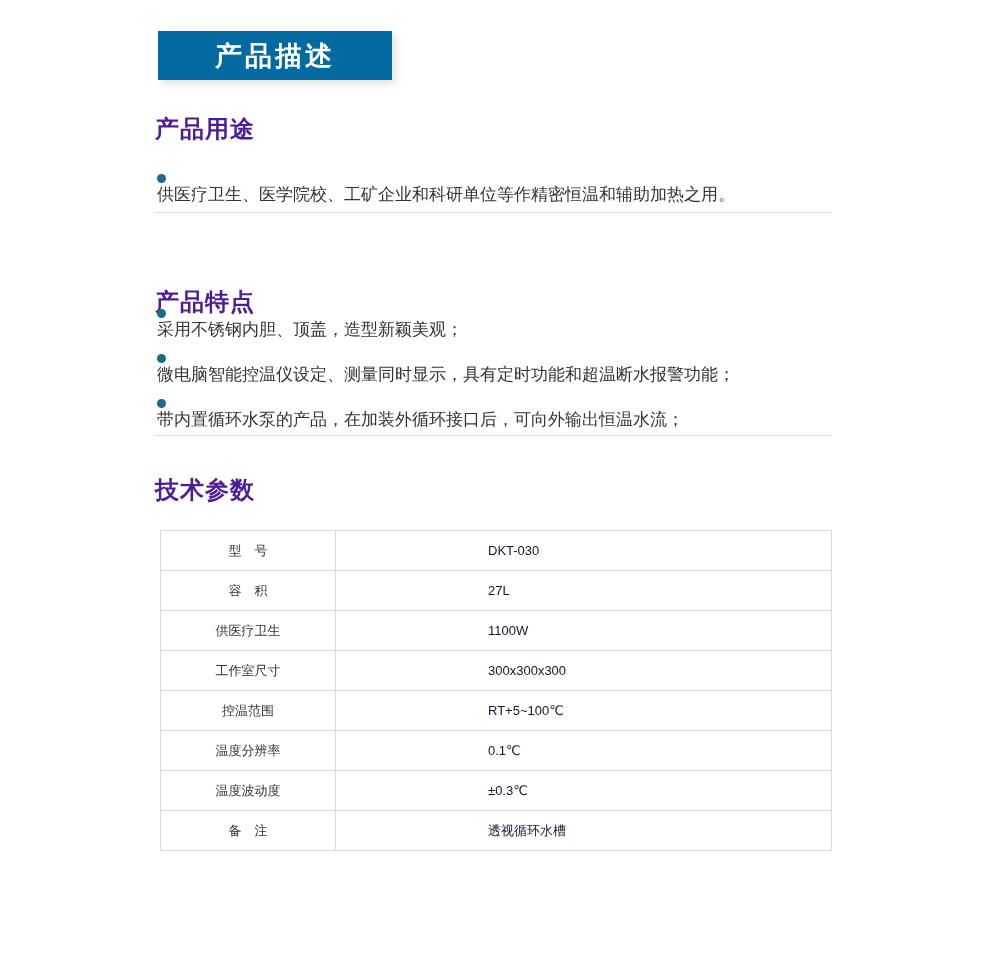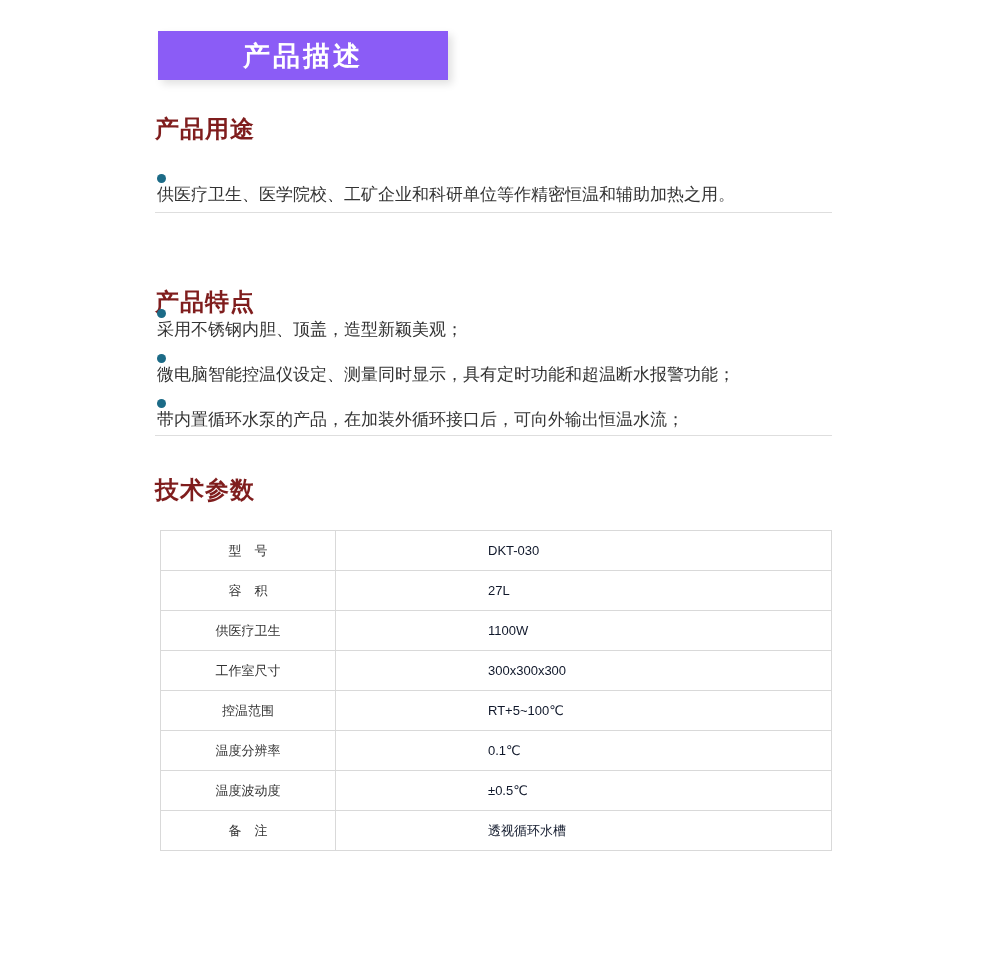--- a/index.html
+++ b/index.html
@@ -7,31 +7,31 @@
   body {
     width:1000px; height:966px;
     font-family:"Liberation Sans","DejaVu Sans",sans-serif;
     color:#333333;
   }
   .page { position:relative; width:1000px; height:966px; overflow:hidden; background:#ffffff; }
 
   
   .banner {
     position:absolute; left:158px; top:31px;
-    width:290px; height:49px;
-    background:#8b5cf6; color:#ffffff;
+    width:234px; height:49px;
+    background:#0369a1; color:#ffffff;
     display:flex; align-items:center; justify-content:center;
     font-size:27px; font-weight:bold; letter-spacing:3px;
     box-shadow:4px 4px 8px rgba(0,0,0,0.12);
   }
 
   
   .section-heading {
     position:absolute; left:155px;
-    font-size:24px; font-weight:bold; color:#7f1d1d;
+    font-size:24px; font-weight:bold; color:#4c1d95;
     letter-spacing:1px; line-height:28px;
   }
   .h-usage    { top:115px; }
   .h-features { top:249px;margin-top:39px; }
   .h-specs    { top:476px; }
 
   
   .bullet-row {
     position:absolute; left:157px; width:676px;
     display:flex; align-items:flex-start;
@@ -130,21 +130,21 @@
       <tr>
         <td class="label-cell">控温范围</td>
         <td class="value-cell">RT+5~100℃</td>
       </tr>
       <tr>
         <td class="label-cell">温度分辨率</td>
         <td class="value-cell">0.1℃</td>
       </tr>
       <tr>
         <td class="label-cell">温度波动度</td>
-        <td class="value-cell">±0.5℃</td>
+        <td class="value-cell">±0.3℃</td>
       </tr>
       <tr>
         <td class="label-cell">备　注</td>
         <td class="value-cell">透视循环水槽</td>
       </tr>
     </tbody>
   </table>
 
 </div>
 

